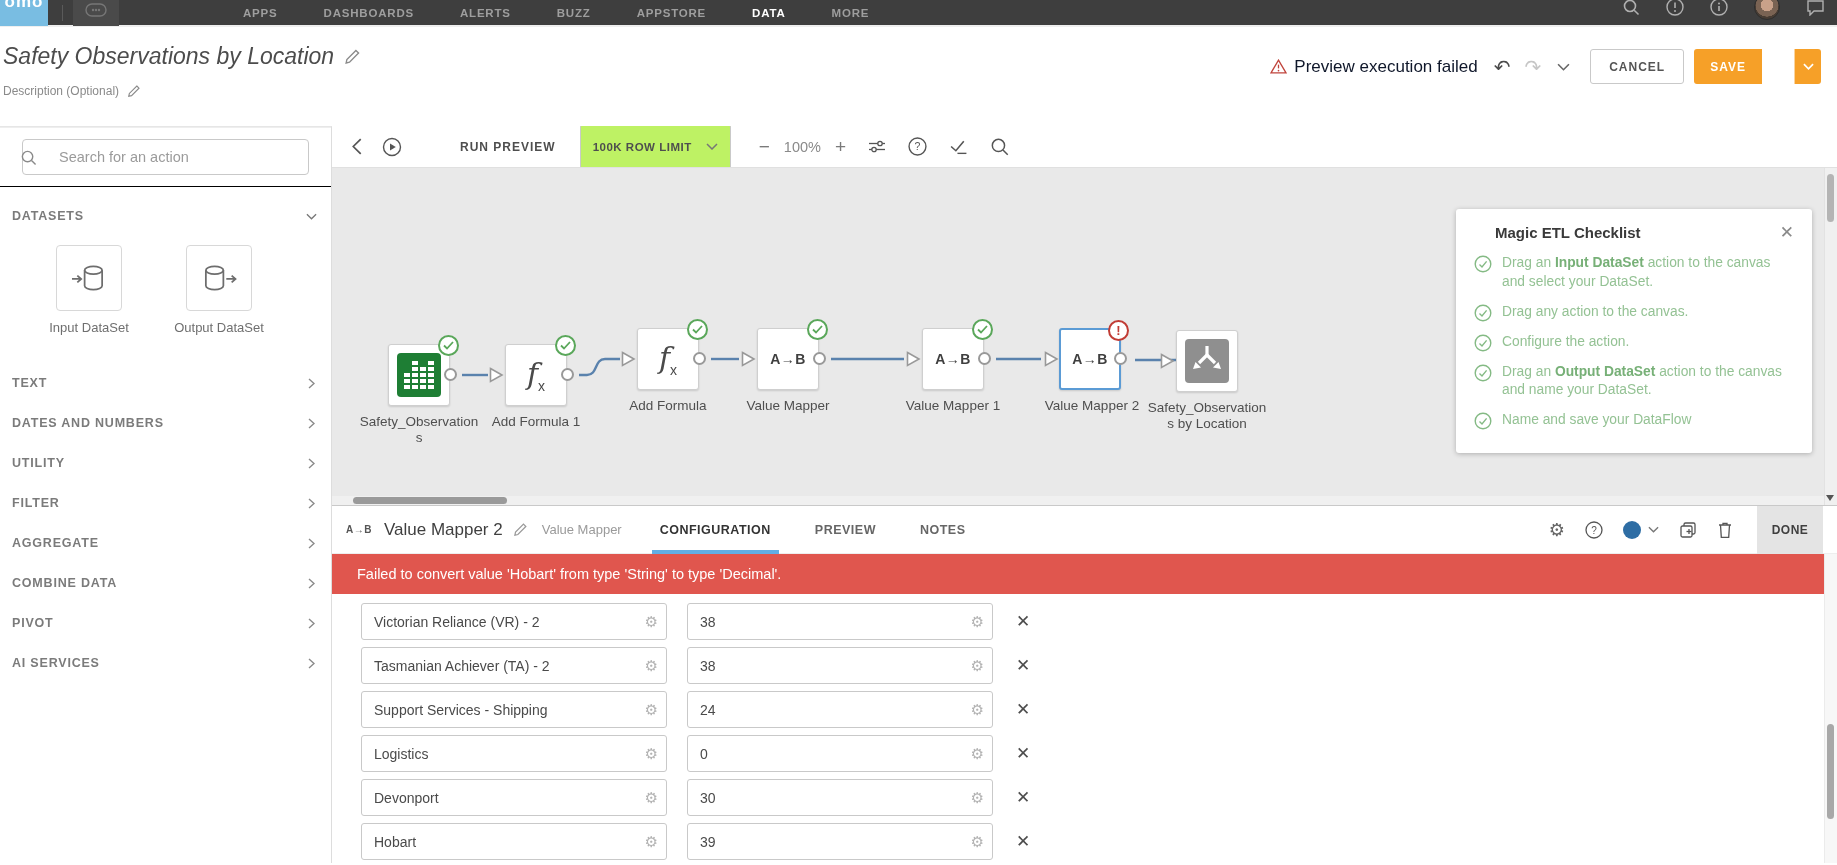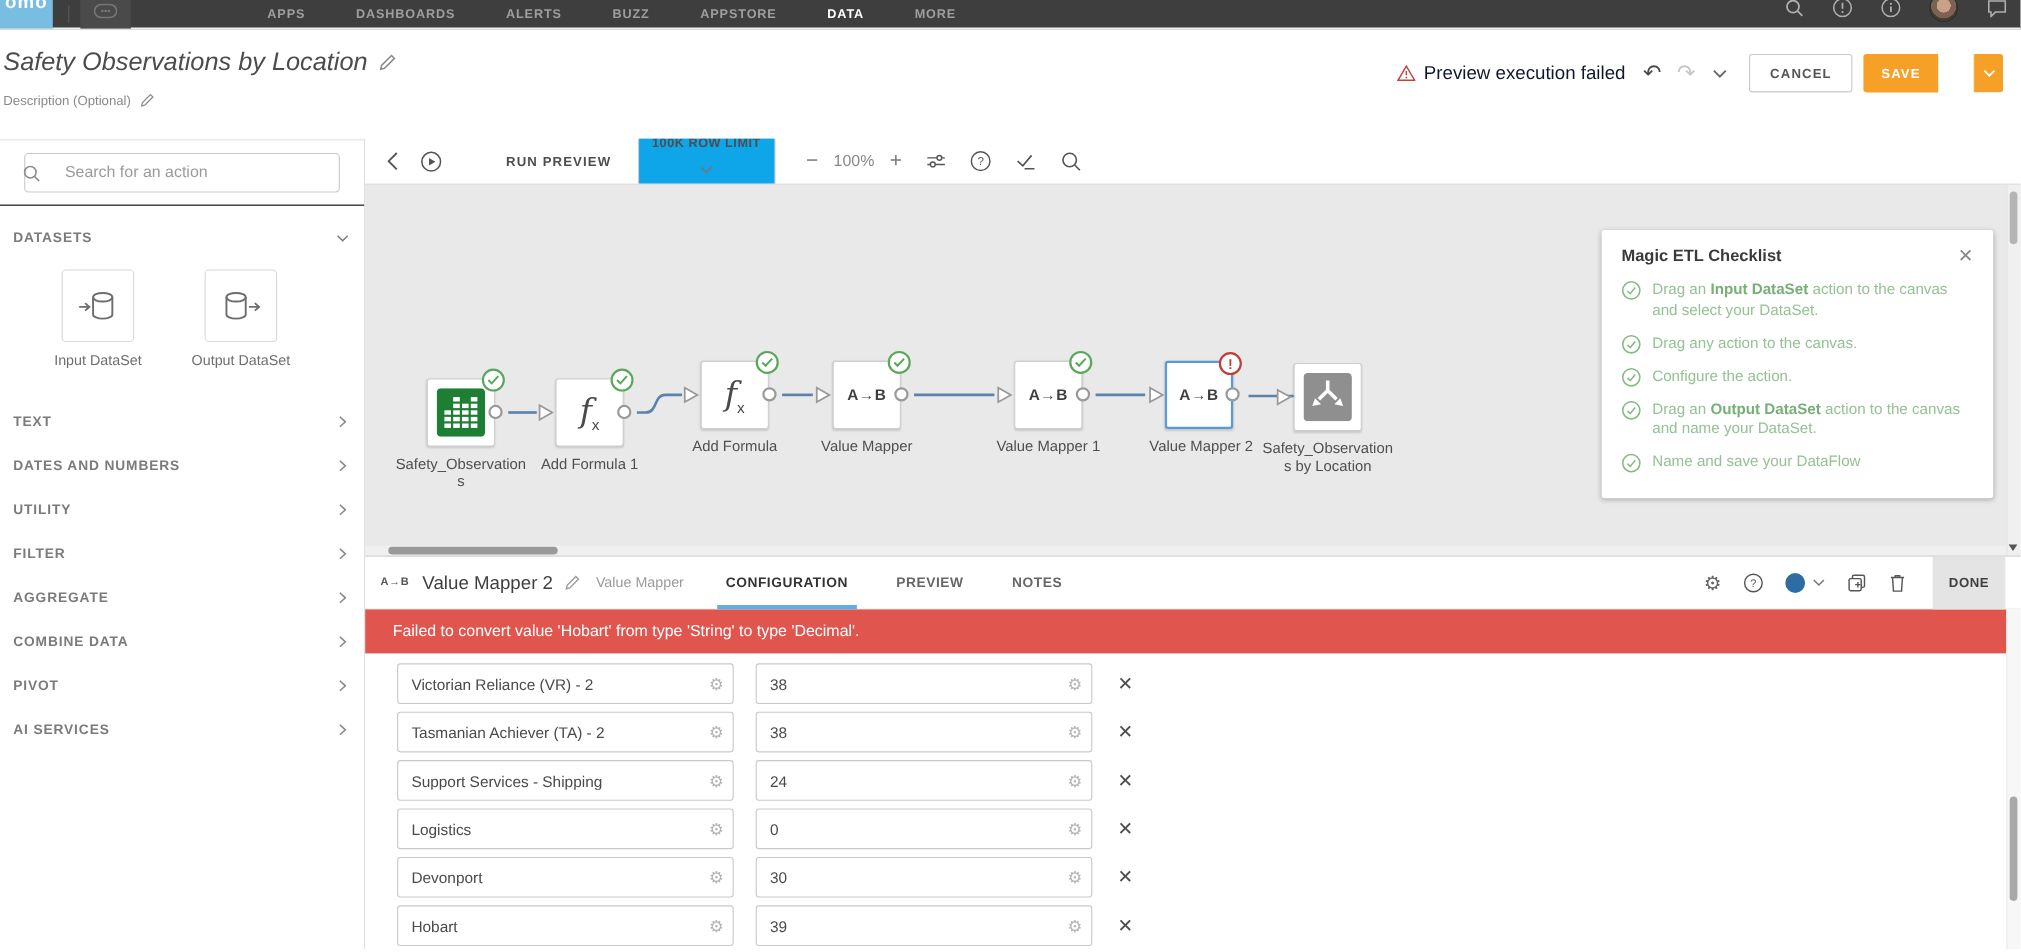--- a/index.html
+++ b/index.html
@@ -54,21 +54,21 @@
   .tile-box { width:66px; height:66px; background:#fff; border:1px solid #d8d8d8; border-radius:4px; display:flex; align-items:center; justify-content:center; }
   .tile-label { margin-top:9px; font-size:13px; color:#6f6f6f; text-align:center; white-space:nowrap; }
   .sections-list { margin-top:28px; }
   .section-row { height:40px; display:flex; align-items:center; justify-content:space-between; padding:0 16px 0 12px; cursor:pointer; }
 
   
   .canvas-toolbar { height:41px; background:#fff; display:flex; align-items:center; padding-left:20px; flex:none; }
   .tb-back { cursor:pointer; }
   .run-preview { display:flex; align-items:center; gap:10px; margin-left:20px; cursor:pointer; }
   .run-preview-label { font-size:12px; font-weight:bold; letter-spacing:1px; color:#4e4e4e;margin-left:48px; }
-  .row-limit { margin-left:24px; height:46px; border:1px solid #c9c9c9; border-radius:3px; display:flex; align-items:center; gap:14px; padding:0 12px; cursor:pointer; background:#0ea5e9;flex-direction:column; }
+  .row-limit { margin-left:24px; height:46px; border:1px solid #c9c9c9; border-radius:3px; display:flex; align-items:center; gap:14px; padding:0 12px; cursor:pointer; background:#bef264; }
   .row-limit-label { font-size:11.5px; font-weight:bold; letter-spacing:.5px; color:#4e4e4e; }
   .zoom-minus, .zoom-plus { font-size:19px; color:#7a7a7a; cursor:pointer; }
   .zoom-minus { margin-left:28px; }
   .zoom-level { font-size:14.5px; color:#8a8a8a; margin:0 14px; }
   .tb-icon { margin-left:22px; cursor:pointer; }
 
   
   .canvas { flex:1; background:#e9e9e9; position:relative; overflow:hidden; border-top:1px solid #e0e0e0; }
   .conn-layer { position:absolute; left:0; top:0; }
   .node { position:absolute; width:62px; }
@@ -81,21 +81,21 @@
   .badge.success { border:2px solid #5aa75a; }
   .badge.error { border:2px solid #c13c35; color:#c13c35; font-weight:bold; font-size:13px; }
   .port-out { position:absolute; right:-8px; top:50%; margin-top:-7px; width:13px; height:13px; border-radius:50%; background:#fff; border:2px solid #999; }
   .port-in { position:absolute; left:-17px; top:50%; margin-top:-8px; }
   .node-label { position:absolute; top:70px; left:-31px; width:124px; text-align:center; font-size:13.5px; color:#4f4f4f; line-height:1.15; overflow-wrap:anywhere; }
   .node.selected .node-label { left:-29px; }
 
   
   .checklist { position:absolute; left:1124px; top:41px; width:356px; background:#fff; border-radius:3px; box-shadow:0 1px 5px rgba(0,0,0,.25); padding:15px 18px 12px 18px; }
   .checklist-head { display:flex; justify-content:space-between; align-items:flex-start; }
-  .checklist-title { font-size:15px; font-weight:bold; color:#3a3a3a; }
+  .checklist-title { font-size:15px; font-weight:bold; color:#3a3a3a;margin-left:21px; }
   .checklist-close { font-size:17px; color:#8a8a8a; cursor:pointer; font-weight:300; line-height:1; }
   .checklist-items { margin-top:13px; }
   .chk-item { display:flex; gap:10px; margin-bottom:11px; }
   .chk-item svg { flex:none; margin-top:1px; }
   .chk-text { font-size:13.8px; color:#94c294; line-height:1.36; }
   .chk-text b { color:#77b077; }
 
   
   .canvas-hscroll-track { position:absolute; left:0; right:13px; bottom:0; height:9px; background:#f0f0f0; }
   .canvas-hscroll { position:absolute; left:21px; bottom:1px; width:154px; height:7px; border-radius:4px; background:#9a9a9a; }

